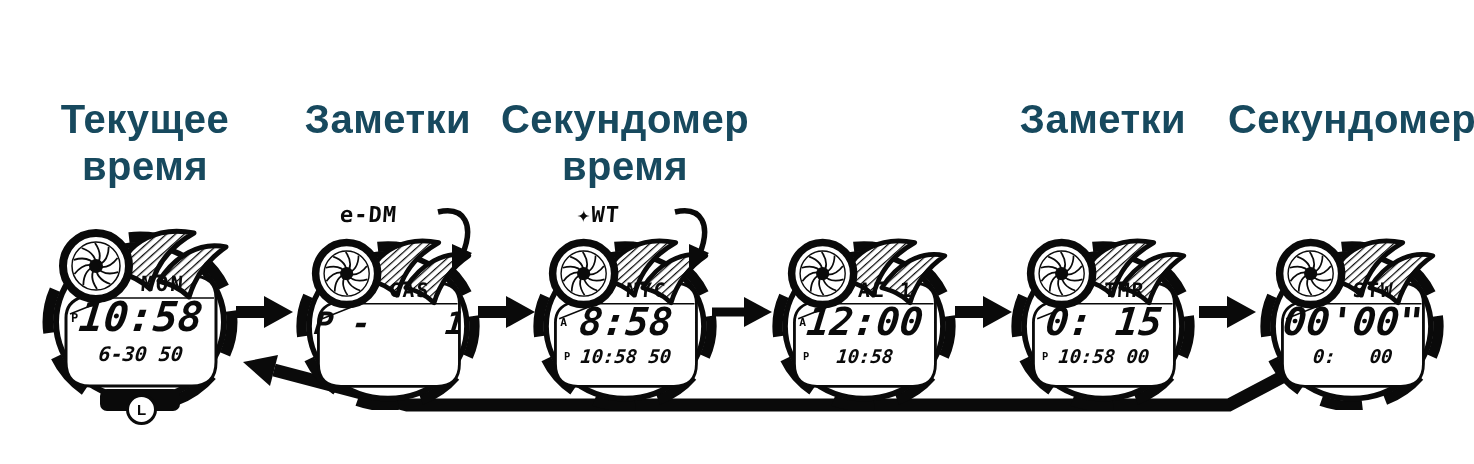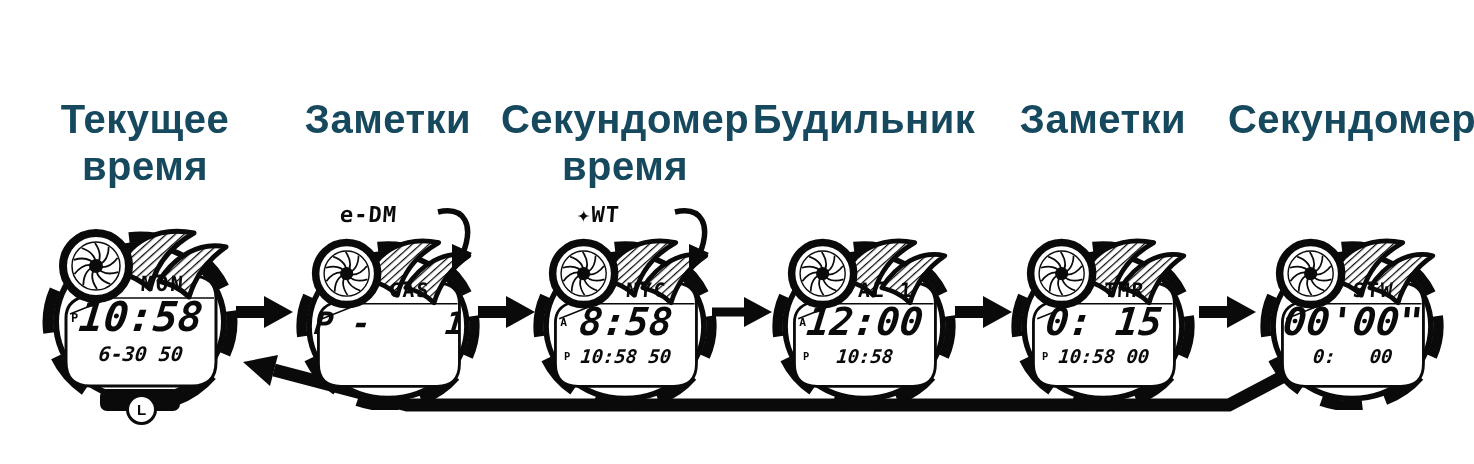--- a/index.html
+++ b/index.html
@@ -76,21 +76,20 @@
   <svg class="return-arrow" viewBox="0 0 1474 464">
     <path d="M1284,376 L1229,405 L407,405 L274,370" fill="none" stroke="#0a0a0a" stroke-width="13" stroke-linejoin="miter"></path>
     <polygon points="243,362 278,355 270,386" fill="#0a0a0a"></polygon>
   </svg>
 
   <div class="mode-label" style="left:15px">Текущее
 время</div>
   <div class="mode-label" style="left:258px">Заметки</div>
   <div class="mode-label" style="left:495px">Секундомер
 время</div>
-  <div class="mode-label" style="left:734px">Будильник</div>
   <div class="mode-label" style="left:973px">Заметки</div>
   <div class="mode-label" style="left:1222px">Секундомер</div>
 
   <div class="annotation" style="left:288px">
     <svg viewBox="0 0 200 76">
       <path d="M150,14 C176,8 188,26 173,60" fill="none" stroke="#0a0a0a" stroke-width="5.5"></path>
       <polygon points="164,74 184,55 164,46" fill="#0a0a0a"></polygon>
     </svg>
     <span class="ann-text">e-DM</span>
   </div>

